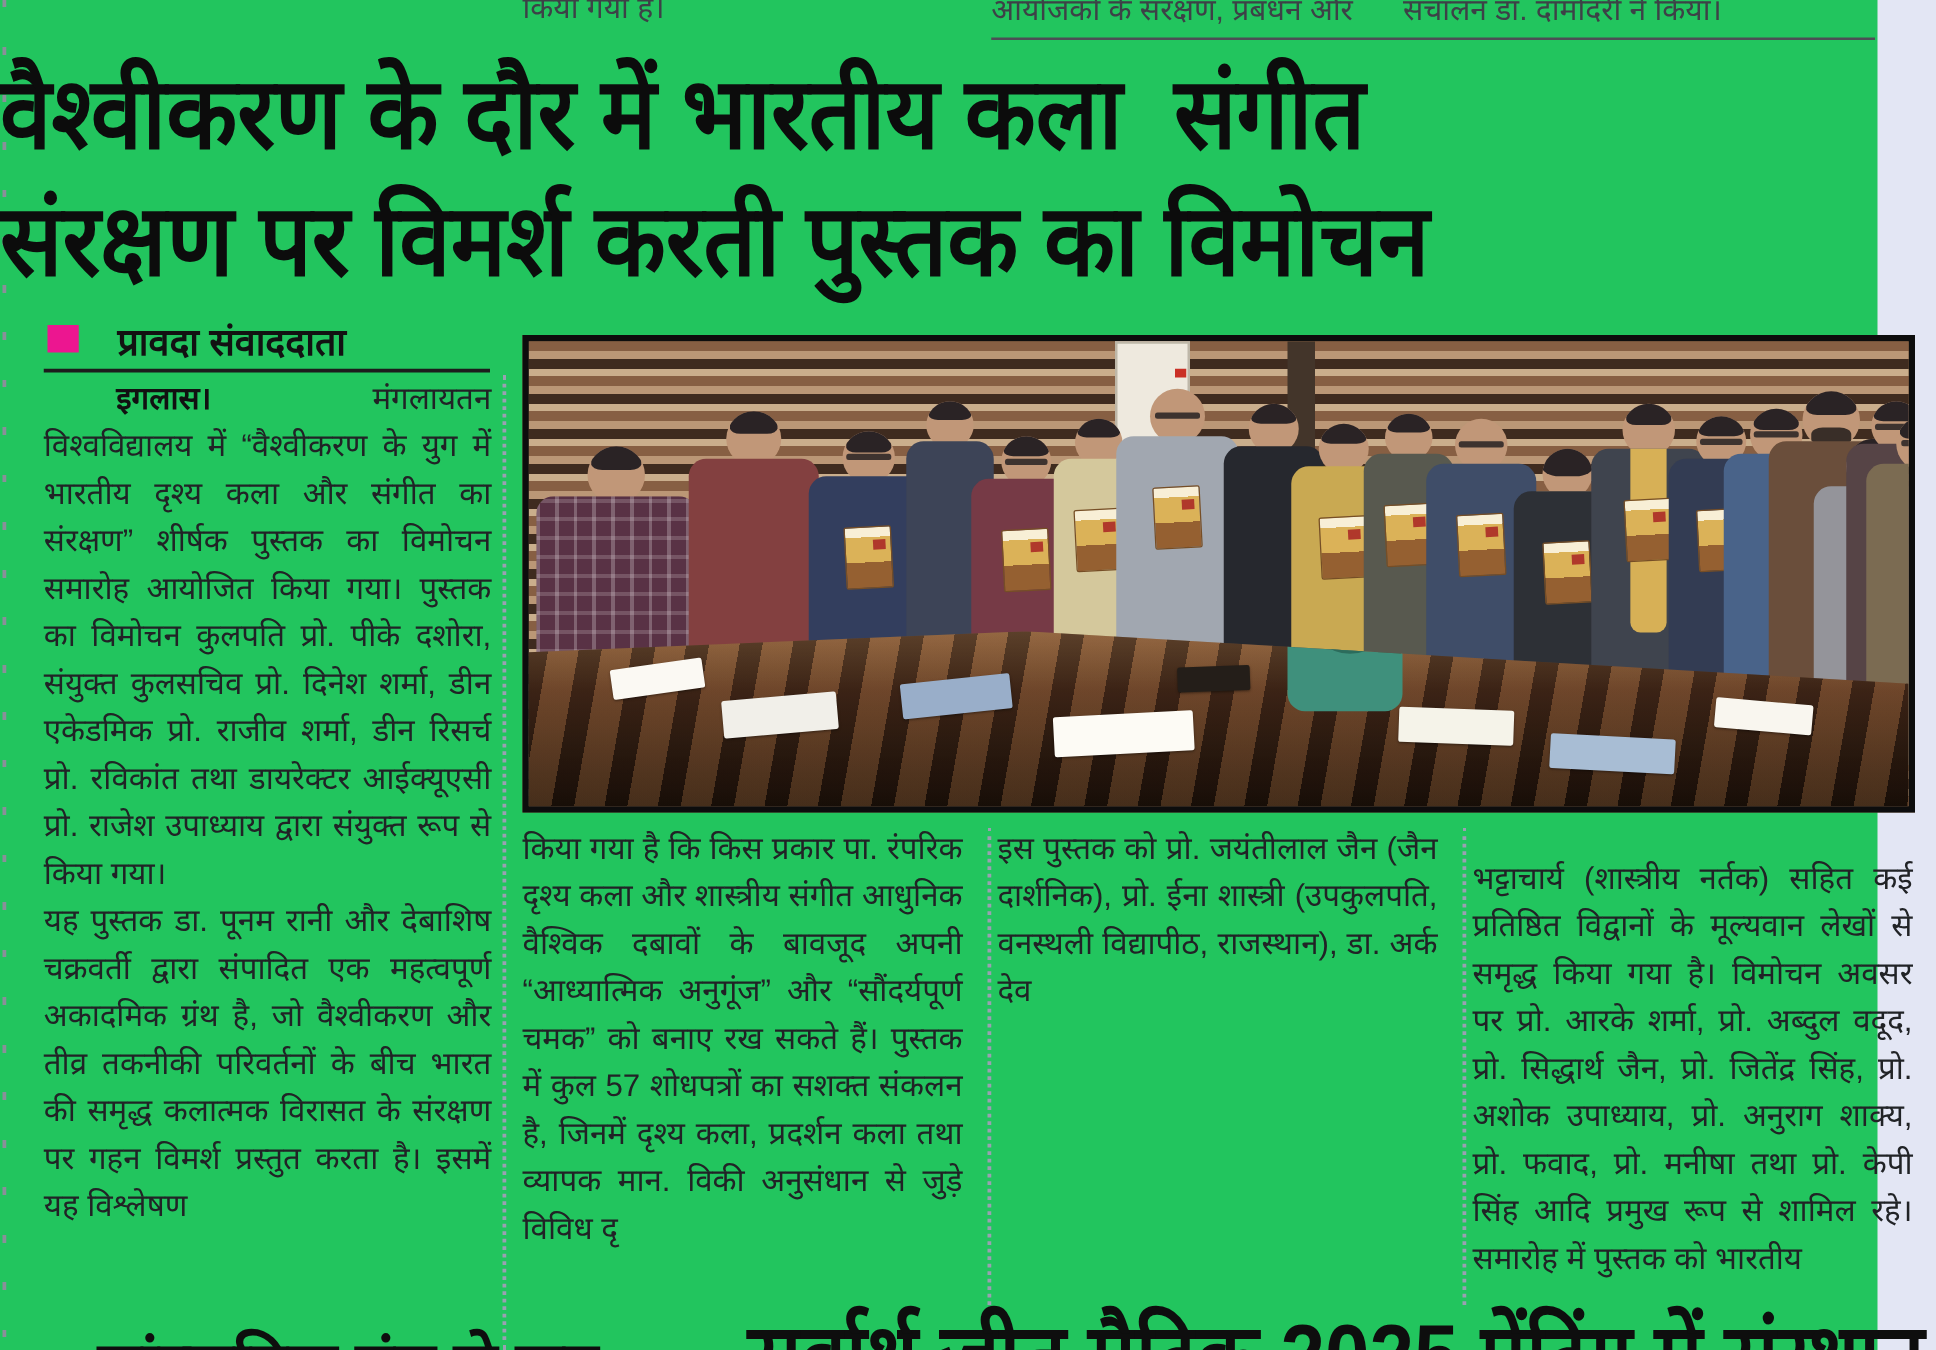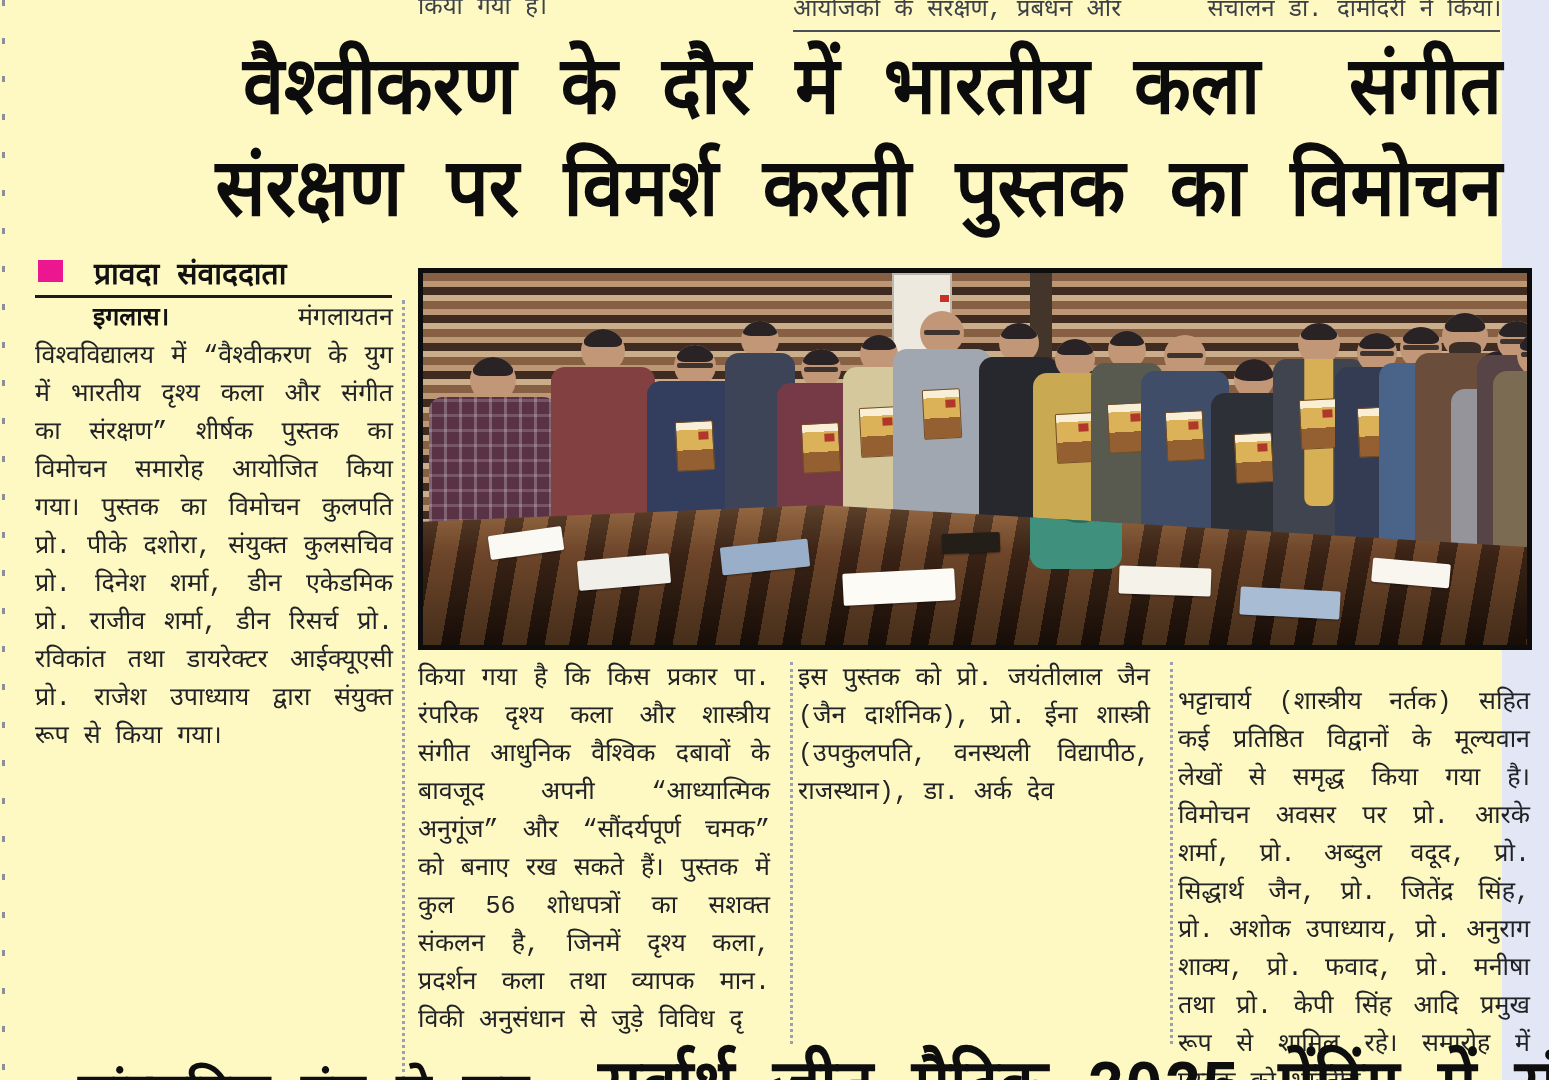--- a/index.html
+++ b/index.html
@@ -1,29 +1,29 @@
 <!DOCTYPE html>
 <html lang="hi"><head>
 <meta charset="utf-8">
 <style>
   html,body{margin:0;padding:0;background:#ffffff;}
-  #page{position:relative;width:1549px;height:1080px;overflow:hidden;background:#fef9c3;
-        font-family:Liberation Mono, monospace;color:#1e2022;}
+  #page{position:relative;width:1549px;height:1080px;overflow:hidden;background:#22c55e;
+        font-family:Liberation Sans, sans-serif;color:#1e2022;}
   
   .right-strip{position:absolute;top:0;right:0;width:47px;height:1080px;background:#e3e6f4;}
   .edge-ticks{position:absolute;left:2px;top:0;width:3px;height:1080px;
       background:repeating-linear-gradient(180deg,#8a8f99 0 6px,transparent 6px 38px);}
   
   .top-strip{position:absolute;top:0;left:0;width:1502px;height:34px;overflow:hidden;}
   .tfrag{position:absolute;top:-12px;font-size:24px;color:#3d4147;white-space:nowrap;font-weight:500;}
   .tfrag-left{left:418px;}
   .tfrag-right{left:793px;top:-10px;}
   .top-rule{position:absolute;top:30px;left:793px;width:707px;height:2px;background:#4c4f55;}
   
-  .headline{position:absolute;top:36px;left:0;width:1502px;text-align:right;color:#0c0c0c;}
+  .headline{position:absolute;top:36px;left:0;width:1502px;text-align:left;color:#0c0c0c;}
   .headline .hl{font-size:74px;line-height:102px;font-weight:800;white-space:nowrap;letter-spacing:0px;
       transform:scaleY(1.08);transform-origin:top center;}
   
   .byline-marker{position:absolute;left:38px;top:260px;width:25px;height:22px;background:#ec1690;}
   .byline-label{position:absolute;left:94px;top:252px;font-size:30px;font-weight:700;color:#121212;}
   .byline-rule{position:absolute;left:35px;top:295px;width:357px;height:3px;background:#1c1c1c;}
   
   .left-col{position:absolute;left:35px;top:300px;width:358px;font-size:25px;line-height:38px;
       text-align:justify;color:#212326;}
   .left-col p{margin:0;}
@@ -95,20 +95,21 @@
     <div class="hl">वैश्वीकरण के दौर में भारतीय कला &nbsp;संगीत</div>
     <div class="hl">संरक्षण पर विमर्श करती पुस्तक का विमोचन</div>
   </div>
 
   <div class="byline-marker" style="background: rgb(236, 22, 144);"></div>
   <div class="byline-label">प्रावदा संवाददाता</div>
   <div class="byline-rule"></div>
 
   <div class="left-col">
     <p class="first"><b>इगलास।</b><span> &nbsp;&nbsp;मंगलायतन विश्वविद्यालय में “वैश्वीकरण के युग में भारतीय दृश्य कला और संगीत का संरक्षण” शीर्षक पुस्तक का विमोचन समारोह आयोजित किया गया। पुस्तक का विमोचन कुलपति प्रो. पीके दशोरा, संयुक्त कुलसचिव प्रो. दिनेश शर्मा, डीन एकेडमिक प्रो. राजीव शर्मा, डीन रिसर्च प्रो. रविकांत तथा डायरेक्टर आईक्यूएसी प्रो. राजेश उपाध्याय द्वारा संयुक्त रूप से किया गया।</span></p>
+    <p>यह पुस्तक डा. पूनम रानी और देबाशिष चक्रवर्ती द्वारा संपादित एक महत्वपूर्ण अकादमिक ग्रंथ है, जो वैश्वीकरण और तीव्र तकनीकी परिवर्तनों के बीच भारत की समृद्ध कलात्मक विरासत के संरक्षण पर गहन विमर्श प्रस्तुत करता है। इसमें यह विश्लेषण</p>
   </div>
 
   <div class="vsep vsep-main"></div>
 
   <div class="photo">
     <div class="scene">
       <div class="wall"></div>
       <div class="wall-white"></div>
       <div class="door-white"></div>
       <div class="door-dark"></div>
@@ -256,21 +257,21 @@
             <div class="hair" style="background: rgb(42, 33, 36);"></div>
             <div class="glasses"></div>
           </div>
           <div class="torso" style="height: 241px; background-color: rgb(122, 102, 72);"></div>
         </div>
       </div>
   </div>
 
   <div class="cols">
     <div class="ncol ncol-1">
-      <p>किया गया है कि किस प्रकार पा. रंपरिक दृश्य कला और शास्त्रीय संगीत आधुनिक वैश्विक दबावों के बावजूद अपनी “आध्यात्मिक अनुगूंज” और “सौंदर्यपूर्ण चमक” को बनाए रख सकते हैं। पुस्तक में कुल 56 शोधपत्रों का सशक्त संकलन है, जिनमें दृश्य कला, प्रदर्शन कला तथा व्यापक मान. विकी अनुसंधान से जुड़े विविध दृ</p>
+      <p>किया गया है कि किस प्रकार पा. रंपरिक दृश्य कला और शास्त्रीय संगीत आधुनिक वैश्विक दबावों के बावजूद अपनी “आध्यात्मिक अनुगूंज” और “सौंदर्यपूर्ण चमक” को बनाए रख सकते हैं। पुस्तक में कुल 57 शोधपत्रों का सशक्त संकलन है, जिनमें दृश्य कला, प्रदर्शन कला तथा व्यापक मान. विकी अनुसंधान से जुड़े विविध दृ</p>
     </div>
     <div class="ncol ncol-2">
       <p>इस पुस्तक को प्रो. जयंतीलाल जैन (जैन दार्शनिक), प्रो. ईना शास्त्री (उपकुलपति, वनस्थली विद्यापीठ, राजस्थान), डा. अर्क देव</p>
     </div>
     <div class="ncol ncol-3">
       <p>भट्टाचार्य (शास्त्रीय नर्तक) सहित कई प्रतिष्ठित विद्वानों के मूल्यवान लेखों से समृद्ध किया गया है। विमोचन अवसर पर प्रो. आरके शर्मा, प्रो. अब्दुल वदूद, प्रो. सिद्धार्थ जैन, प्रो. जितेंद्र सिंह, प्रो. अशोक उपाध्याय, प्रो. अनुराग शाक्य, प्रो. फवाद, प्रो. मनीषा तथा प्रो. केपी सिंह आदि प्रमुख रूप से शामिल रहे। समारोह में पुस्तक को भारतीय</p>
     </div>
   </div>
   <div class="vsep vsep-c1"></div>
   <div class="vsep vsep-c2"></div>

